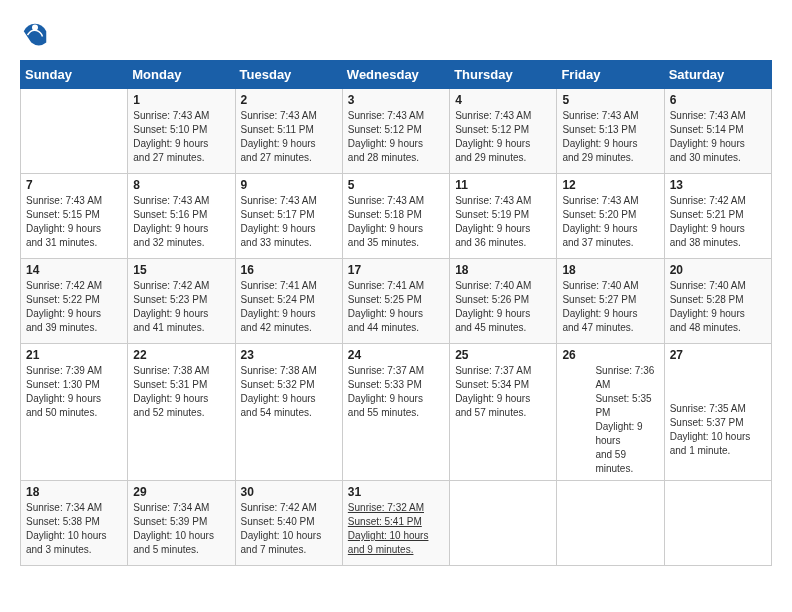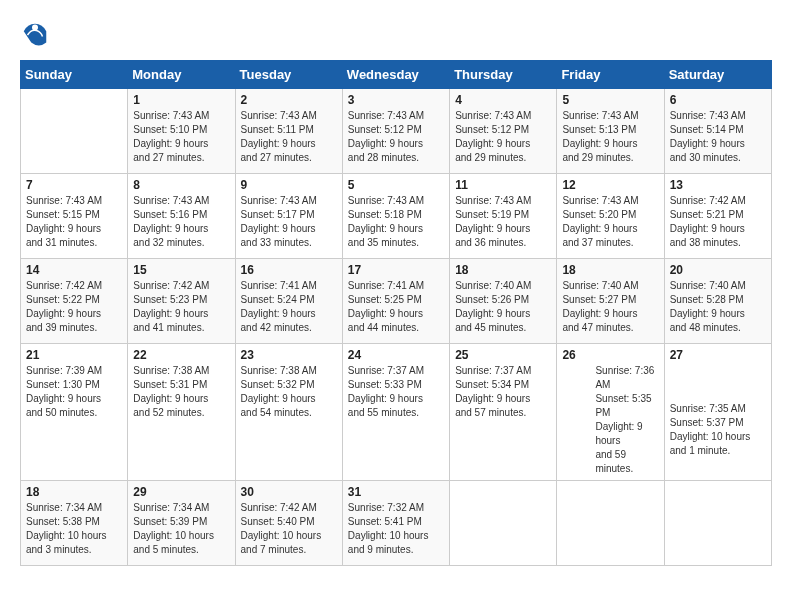--- a/index.html
+++ b/index.html
@@ -353,21 +353,21 @@
           </td>
           <td>
             <span class="day-number">30</span>
             <div class="day-info" style="white-space: pre-line;">Sunrise: 7:42 AM
 Sunset: 5:40 PM
 Daylight: 10 hours
 and 7 minutes.</div>
           </td>
           <td>
             <span class="day-number">31</span>
-            <div class="day-info" style="white-space: pre-line;">Sunrise: 7:32 AM
+            <div class="day-info" style="white-space: pre-line; text-decoration: underline;">Sunrise: 7:32 AM
 Sunset: 5:41 PM
 Daylight: 10 hours
 and 9 minutes.</div>
           </td>
           <td class="empty-cell"></td>
           <td class="empty-cell"></td>
           <td class="empty-cell"></td>
         </tr>
       </tbody>
   </table>

